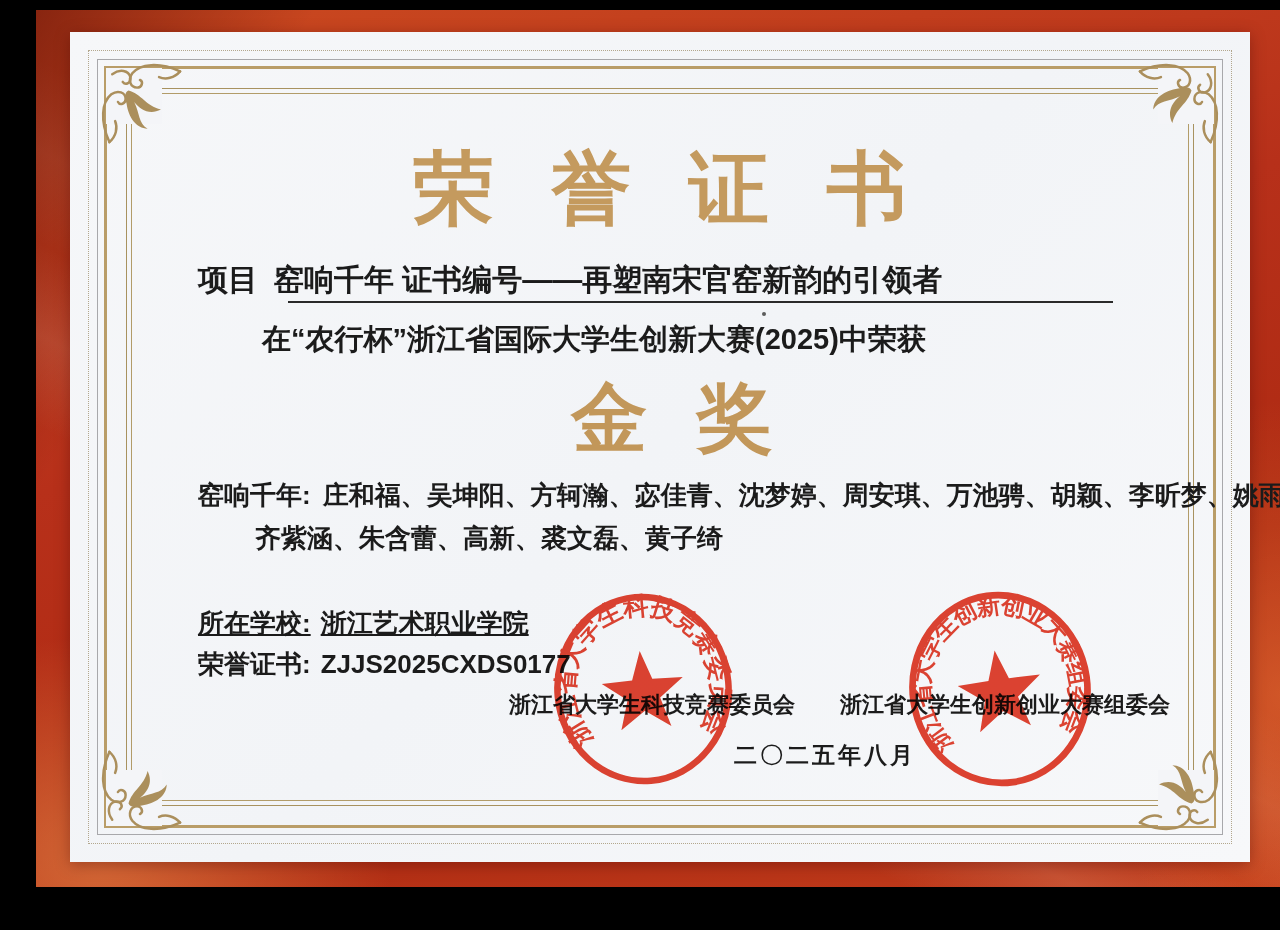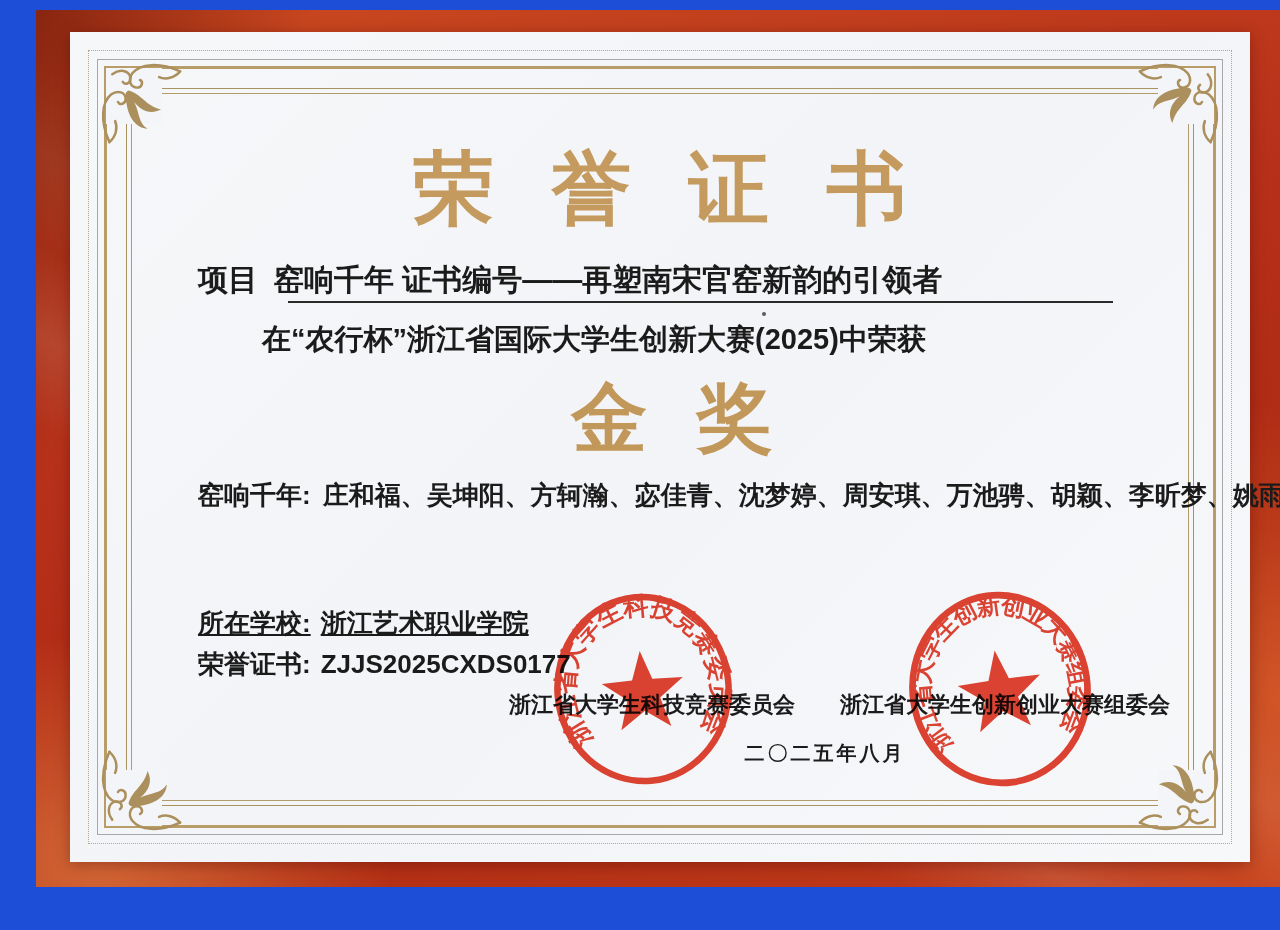--- a/index.html
+++ b/index.html
@@ -1,18 +1,18 @@
 <!DOCTYPE html>
 <html><head>
 <meta charset="utf-8">
 <style>
   html,body{margin:0;padding:0;}
   body{width:1280px;height:930px;overflow:hidden;background:#fdfdfd;
        font-family:"Liberation Sans", sans-serif;}
-  .stage{position:relative;width:1280px;height:930px;background:#1d4ed8;}
+  .stage{position:relative;width:1280px;height:930px;background:#000000;}
 
   
   .backdrop{position:absolute;left:36px;top:10px;width:1244px;height:877px;
     background:
       linear-gradient(120deg, rgba(70,0,0,.50), rgba(70,0,0,0) 16%),
       radial-gradient(ellipse 420px 320px at 5% 97%, rgba(255,175,95,.45), rgba(255,175,95,0) 70%),
       radial-gradient(ellipse 260px 420px at 100% 78%, rgba(255,150,70,.35), rgba(255,150,70,0) 70%),
       linear-gradient(28deg, transparent 30%, rgba(255,230,200,.14) 36%, transparent 42%, rgba(255,230,200,.10) 48%, transparent 54%),
       linear-gradient(165deg, #cb4a20 0%, #b7301a 40%, #ae2a12 70%, #c23d1c 100%);
   }
@@ -46,21 +46,21 @@
   .members1{left:128px;top:446px;font-size:26px;}
   .members1 .lbl{margin-right:12px;}
   .members2{left:185px;top:489px;font-size:26px;}
   .bodyline{font-size:26px;}
   .teachers{left:128px;top:533px;}
   .school{left:128px;top:574px;text-decoration:underline;}
   .certno{left:128px;top:615px;}
   .bodyline .lbl{margin-right:10px;}
   .issuer-left{left:382px;top:658px;width:400px;text-align:center;font-size:22px;z-index:3;}
   .issuer-right{left:725px;top:658px;width:420px;text-align:center;font-size:22px;z-index:3;}
-  .date{left:605px;top:708px;width:300px;text-align:center;font-size:20px;letter-spacing:3px;z-index:3;}
+  .date{left:605px;top:708px;width:300px;text-align:center;font-size:23px;letter-spacing:3px;z-index:3;}
   .speck{position:absolute;left:692px;top:280px;width:4px;height:4px;border-radius:50%;background:#5c5c5c;}
 
   .seal{position:absolute;mix-blend-mode:multiply;opacity:.92;z-index:5;}
   .seal-left{left:480px;top:555px;width:186px;height:204px;transform:rotate(-5deg);}
   .seal-right{left:835px;top:554px;width:190px;height:206px;transform:rotate(-8deg);}
   .seal svg{width:100%;height:100%;}
   .seal text{font-family:"Liberation Sans", sans-serif;font-weight:bold;}
 </style>
 </head>
 <body>
@@ -129,20 +129,21 @@
     <div class="underline"></div>
     <div class="speck"></div>
 
     <div class="txt competition">在“农行杯”浙江省国际大学生创新大赛(2025)中荣获</div>
 
     <div class="txt award">金奖</div>
 
     <div class="txt members1">
       <span class="lbl">窑响千年:</span><span>庄和福、吴坤阳、方轲瀚、宓佳青、沈梦婷、周安琪、万池骋、胡颖、李昕梦、姚雨希、</span>
     </div>
+    <div class="txt members2">齐紫涵、朱含蕾、高新、裘文磊、黄子绮</div>
 
     <div class="txt bodyline school">
       <span class="lbl">所在学校:</span><span>浙江艺术职业学院</span>
     </div>
     <div class="txt bodyline certno">
       <span class="lbl">荣誉证书:</span><span>ZJJS2025CXDS0177</span>
     </div>
 
     <div class="txt issuer-left">浙江省大学生科技竞赛委员会</div>
     <div class="txt issuer-right">浙江省大学生创新创业大赛组委会</div>

